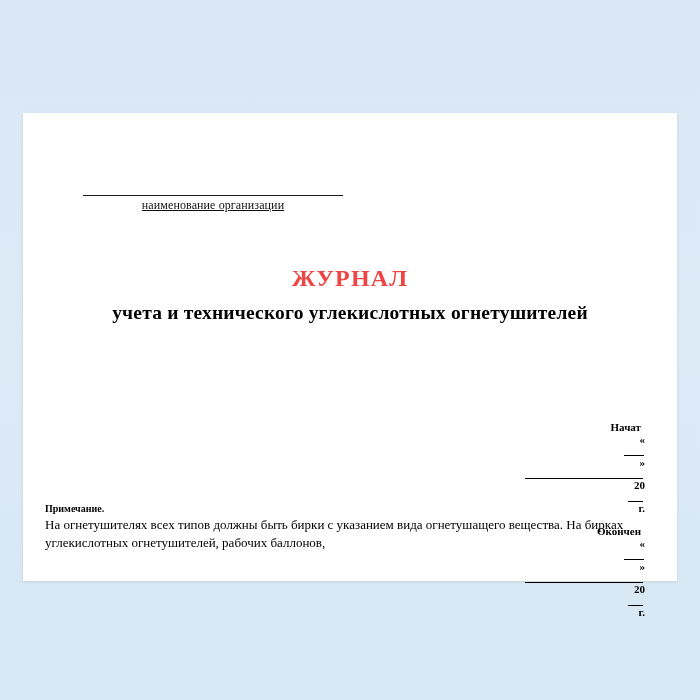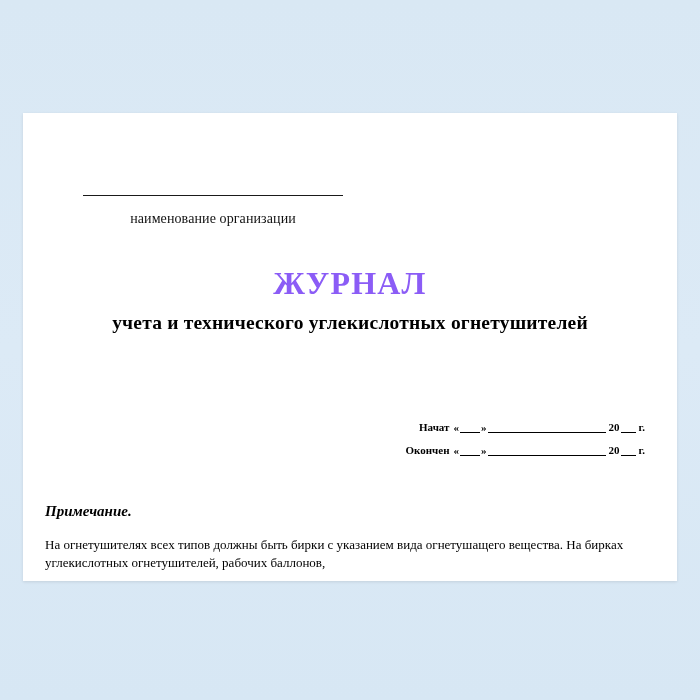--- a/index.html
+++ b/index.html
@@ -36,38 +36,39 @@
     left: 60px;
     top: 68px;
     width: 260px;
     text-align: center;
   }
   .org-line {
     border-bottom: 1px solid #1a1a1a;
     height: 14px;
   }
   .org-caption {
-    font-size: 14px;
+    font-size: 12px;
     color: #111111;
-    margin-top: 15px;
+    margin-top: 2px;
     letter-spacing: 0.1px;
+    text-decoration: underline;
   }
 
   .title-block {
     position: absolute;
     left: 0;
     top: 152px;
     width: 100%;
     text-align: center;
   }
   .title-main {
-    font-size: 32px;
+    font-size: 24px;
     font-weight: bold;
     letter-spacing: 1.2px;
-    color: #8b5cf6;
+    color: #ef4444;
   }
   .title-sub {
     font-size: 19.5px;
     font-weight: bold;
     color: #000000;
     margin-top: 10px;
     letter-spacing: 0.2px;
   }
 
   .dates-block {
@@ -78,20 +79,21 @@
     font-size: 11px;
     font-weight: bold;
     color: #000;
   }
   .date-row {
     display: flex;
     justify-content: flex-end;
     align-items: flex-end;
     margin-bottom: 11px;
     white-space: nowrap;
+    flex-direction: column;
   }
   .date-label { margin-right: 4px; }
   .quote-blank {
     display: inline-block;
     width: 20px;
     border-bottom: 1px solid #000;
     height: 10px;
     margin: 0 1px;
   }
   .long-blank {
@@ -110,24 +112,23 @@
   }
 
   .note-block {
     position: absolute;
     left: 22px;
     top: 390px;
     width: 612px;
     color: #000;
   }
   .note-title {
-    font-size: 15px;
+    font-size: 10px;
     font-weight: bold;
-    margin-bottom: 16px;
-    font-style: italic;
+    margin-bottom: 2px;
   }
   .note-text {
     font-size: 13px;
     line-height: 1.42;
     text-align: left;
   }
 </style>
 </head>
 <body>
 

